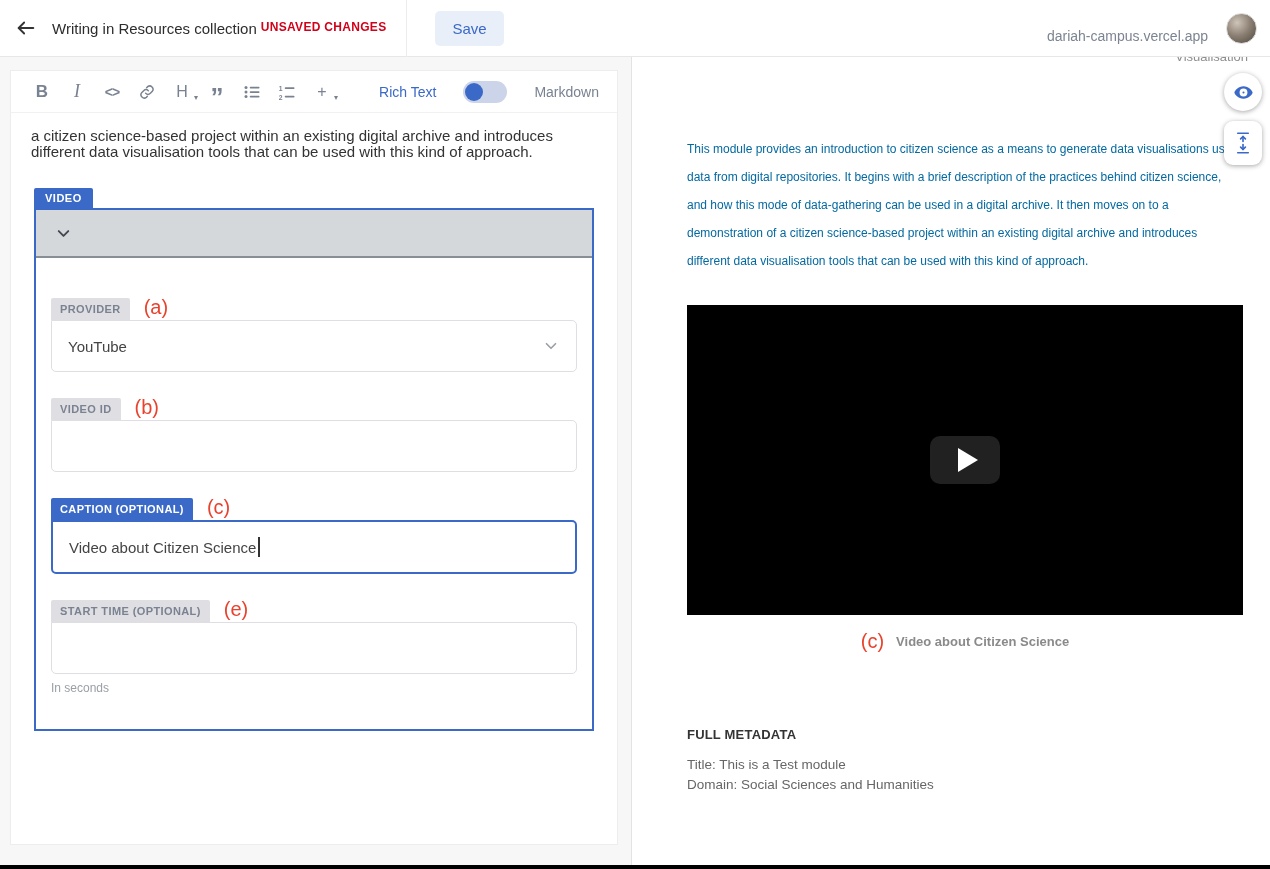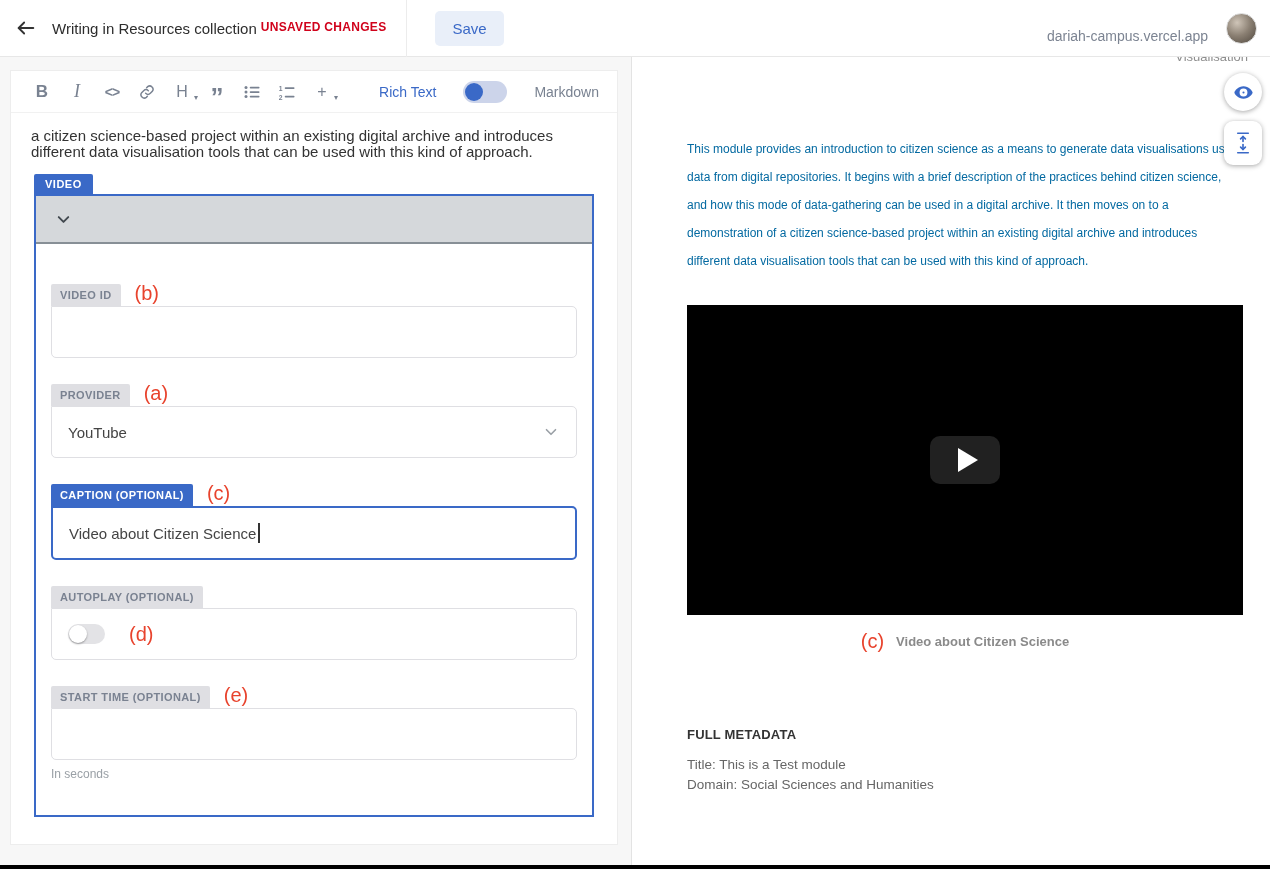--- a/index.html
+++ b/index.html
@@ -50,21 +50,21 @@
   .mode-inactive { color:#798291; cursor:pointer; }
   .mode-toggle { width:44px; height:22px; border-radius:11px; background:#ccd4ea; position:relative; cursor:pointer; }
   .mode-toggle .knob { position:absolute; left:2px; top:2px; width:18px; height:18px; border-radius:50%; background:#3a69c7; }
 
   .card-body { padding:15px 20px 0; }
   .doc-par { font-size:15px; line-height:16px; color:#333; }
 
   .widget-wrap { margin:14px 3px 0; }
   .video-chip {
     display:inline-block; background:#3a69c7; color:#fff; font-size:11px; font-weight:700;
-    letter-spacing:.5px; padding:4px 11px; border-radius:2px 2px 0 0;
+    letter-spacing:.5px; padding:4px 11px; border-radius:2px 2px 0 0;margin-top:14px;
   }
   .widget { border:2px solid #3a69c7; background:#fff; }
   .widget-head { height:48px; background:#d5d8db; border-bottom:2px solid #878f96; display:flex; align-items:center; padding:0 12px; }
   .collapse-btn { background:none; border:none; display:flex; align-items:center; justify-content:center; width:30px; height:30px; cursor:pointer; }
   .widget-body { padding:40px 15px 22px; }
 
   .fgroup { margin-bottom:26px; }
   .fgroup.last { margin-bottom:12px; }
   .chip-row { display:flex; align-items:flex-end; gap:14px; }
   .chip {
@@ -207,63 +207,52 @@
                   <svg viewBox="0 0 24 24" width="19" height="19" fill="none" stroke="#42494f" stroke-width="2.4" stroke-linecap="round" stroke-linejoin="round">
                       <path d="M6 9l6 6 6-6"></path>
                     </svg>
                 </span>
               </button>
             </div>
             <div class="widget-body">
 
               <div class="fgroup">
                 <div class="chip-row">
-                  <span class="chip">VIDEO ID</span>
-                  <span class="annot">(b)</span>
-                </div>
-                <input class="field-input" value="" style="">
-              </div>
-
-              <div class="fgroup">
-                <div class="chip-row">
                   <span class="chip">PROVIDER</span>
                   <span class="annot">(a)</span>
                 </div>
                 <div class="field-box select-box">
                   <span>YouTube</span>
                   <span>
                     <svg viewBox="0 0 24 24" width="18" height="18" fill="none" stroke="#9aa0a6" stroke-width="2.2" stroke-linecap="round" stroke-linejoin="round">
                         <path d="M6 9l6 6 6-6"></path>
                       </svg>
                   </span>
                 </div>
               </div>
 
               <div class="fgroup">
                 <div class="chip-row">
+                  <span class="chip">VIDEO ID</span>
+                  <span class="annot">(b)</span>
+                </div>
+                <input class="field-input" value="" style="">
+              </div>
+
+              <div class="fgroup">
+                <div class="chip-row">
                   <span class="chip active">CAPTION (OPTIONAL)</span>
                   <span class="annot">(c)</span>
                 </div>
                 <div class="field-box caption-box">
                   <span>Video about Citizen Science</span>
                   <span class="text-cursor"></span>
                 </div>
               </div>
 
-              <div class="fgroup">
-                <div class="chip-row">
-                  <span class="chip">AUTOPLAY (OPTIONAL)</span>
-                </div>
-                <div class="field-box">
-                  <div class="mini-toggle">
-                      <div class="knob"></div>
-                    </div>
-                  <span class="annot autoplay-annot">(d)</span>
-                </div>
-              </div>
 
               <div class="fgroup last">
                 <div class="chip-row">
                   <span class="chip">START TIME (OPTIONAL)</span>
                   <span class="annot">(e)</span>
                 </div>
                 <input class="field-input" value="" style="">
                 <div class="hint">In seconds</div>
               </div>
 

